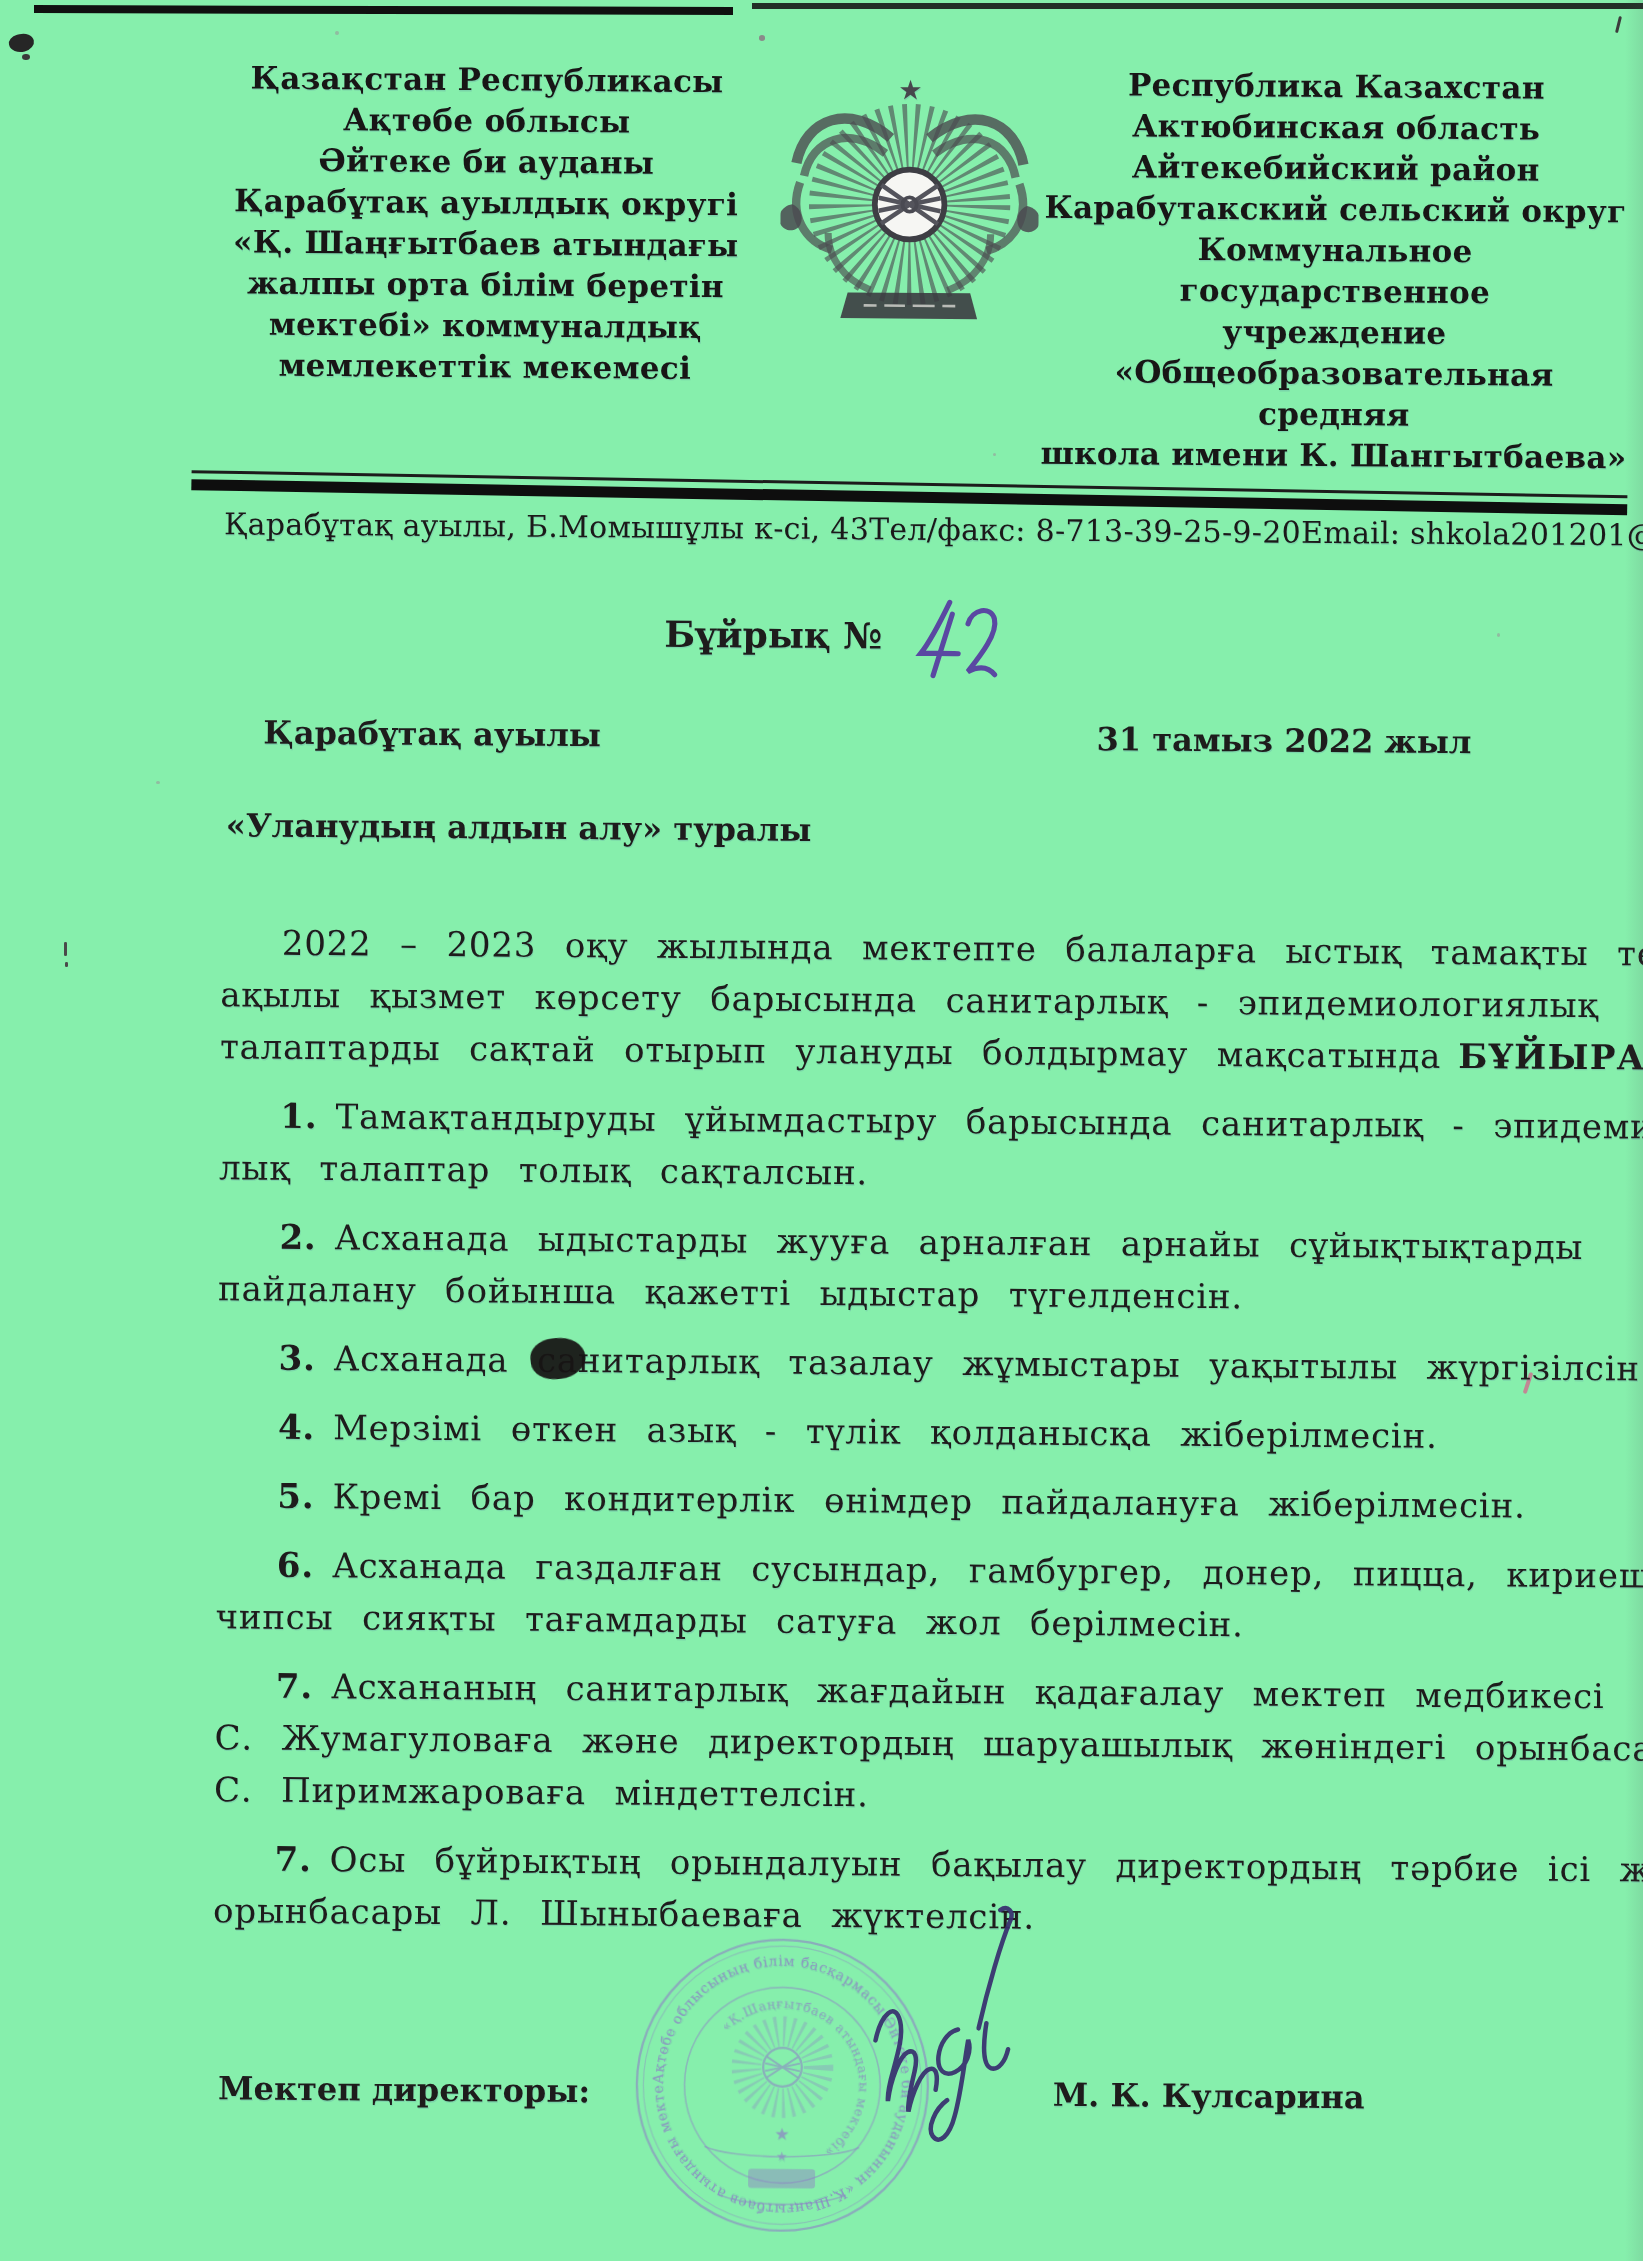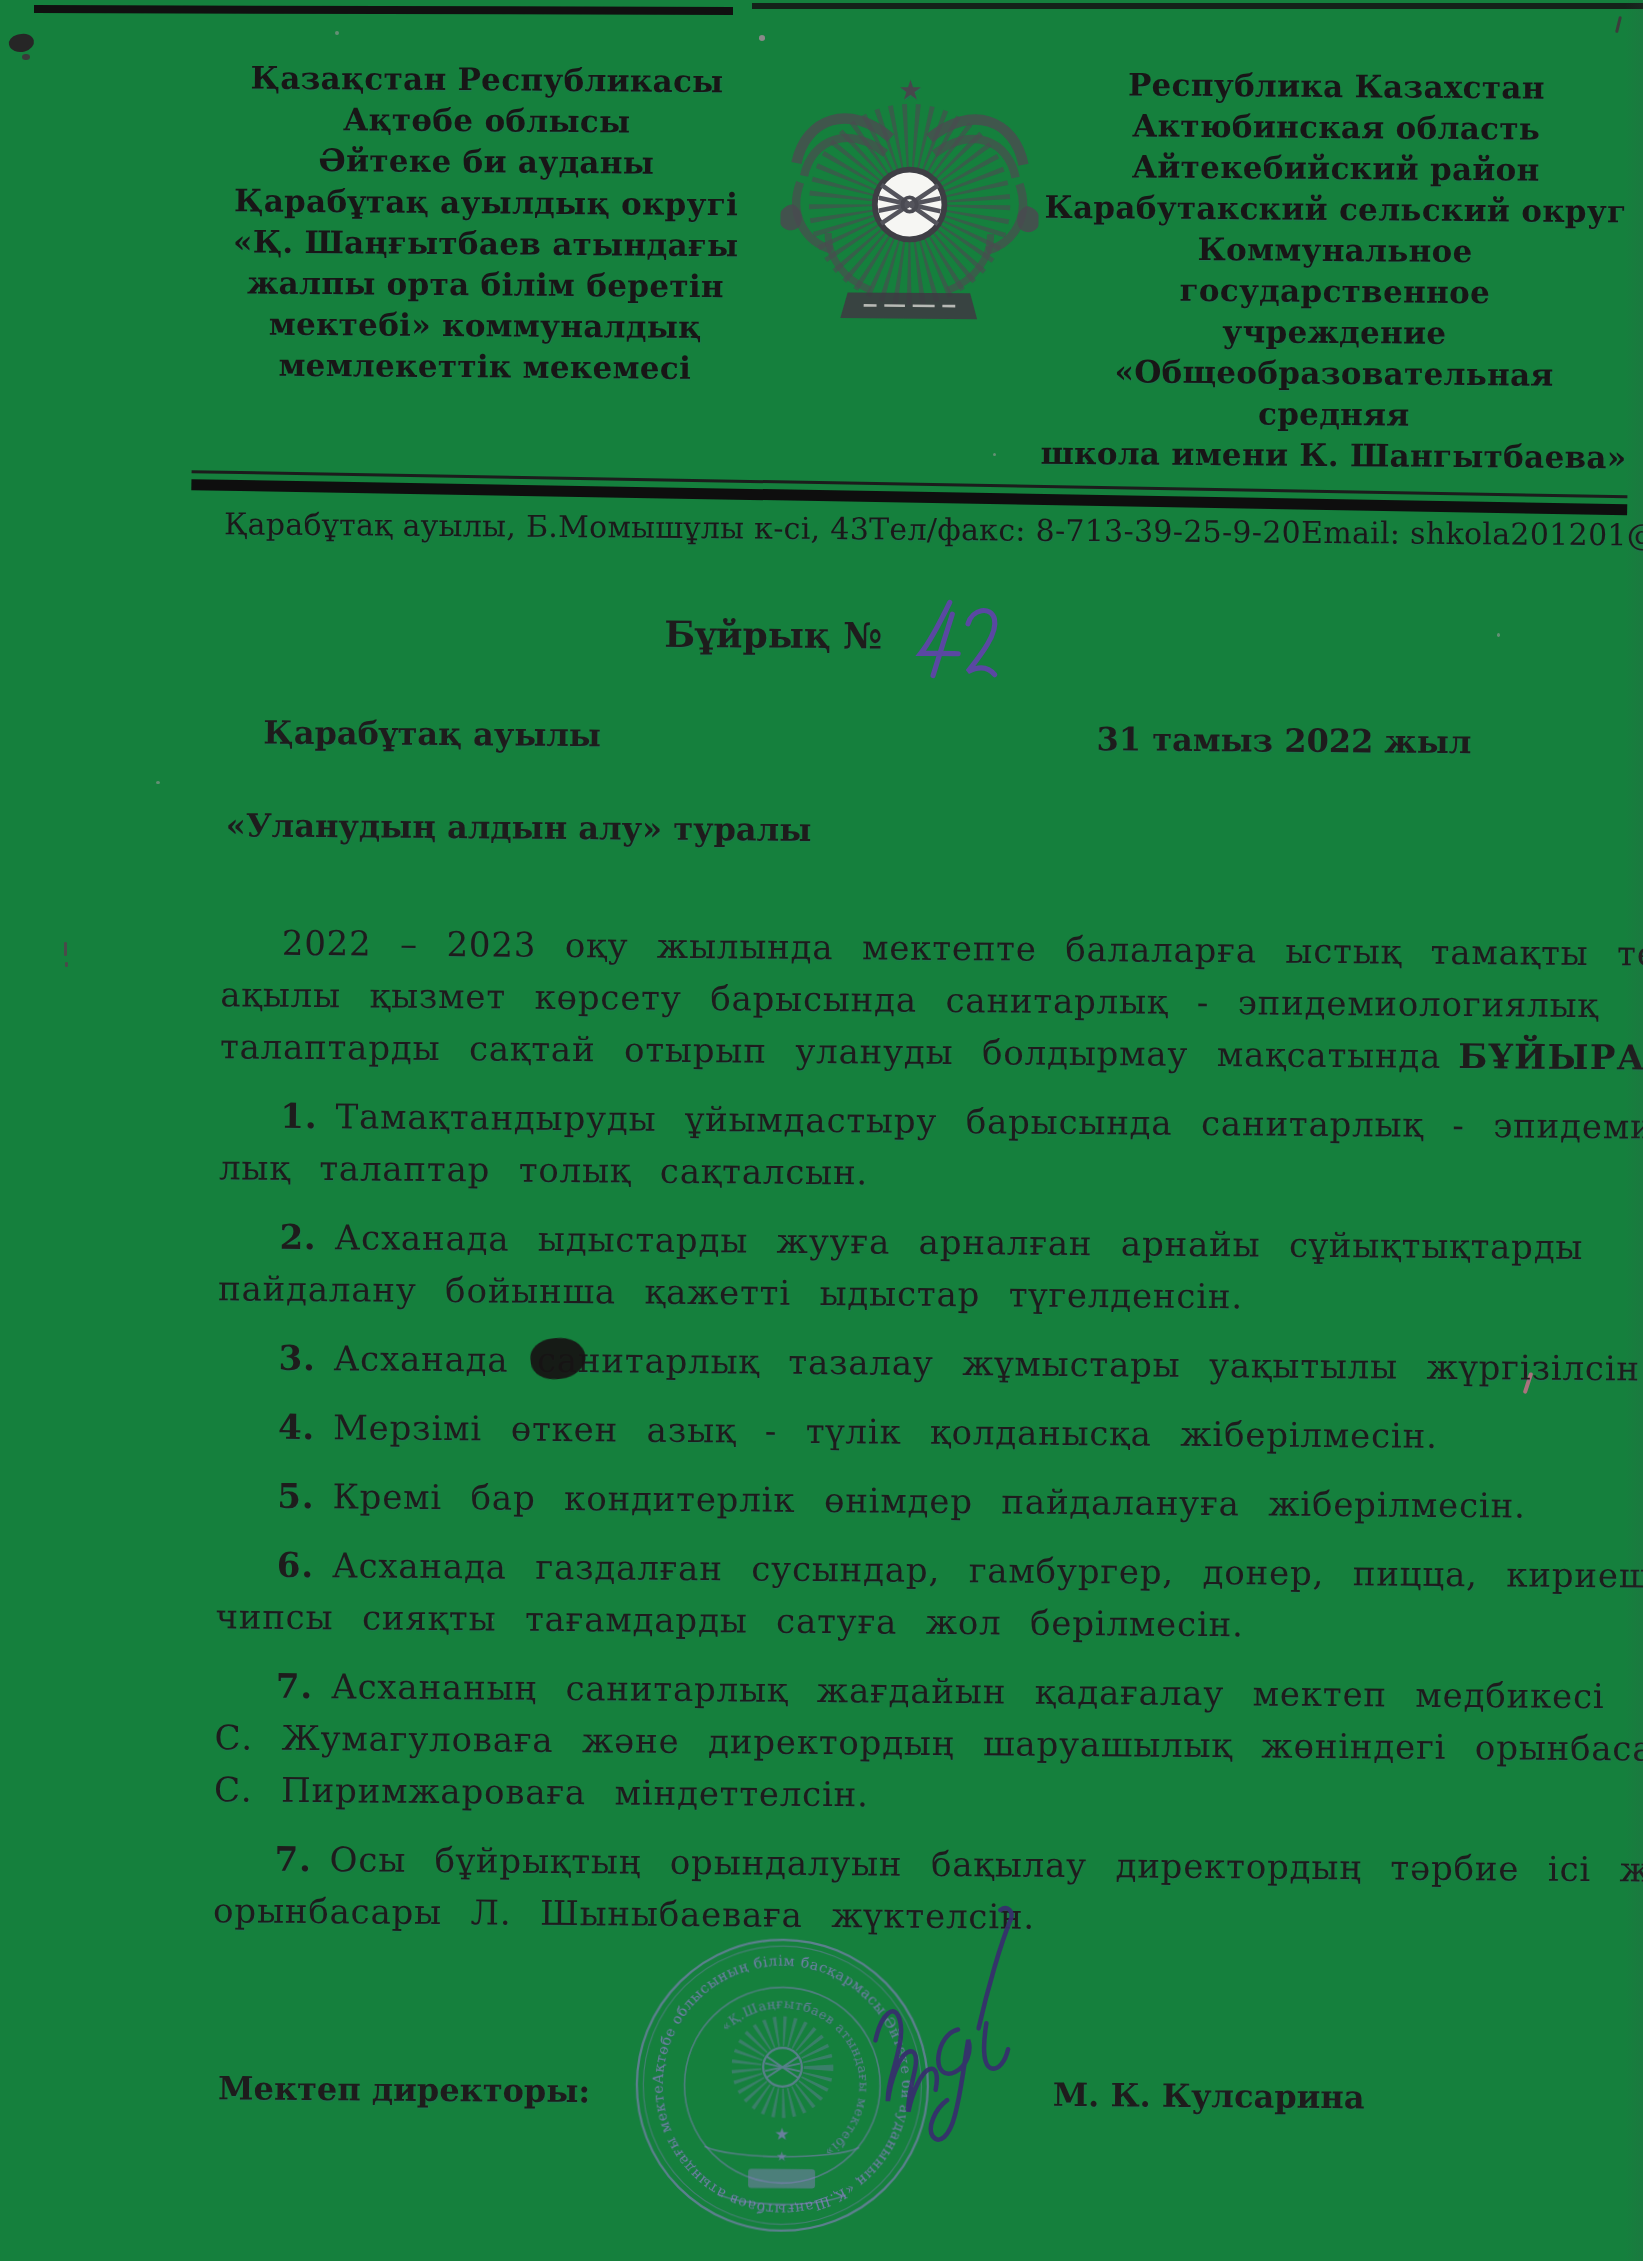--- a/index.html
+++ b/index.html
@@ -1,16 +1,16 @@
 <!DOCTYPE html>
 <html style="font-size:10.3px"><head>
 <meta charset="utf-8">
 <style>
   html,body{margin:0;padding:0;background:#9a9a9a;}
-  .sheet{position:relative;width:1644px;height:2261px;background:#15803d;overflow:hidden;
+  .sheet{position:relative;width:1644px;height:2261px;background:#86efac;overflow:hidden;
          font-family:"DejaVu Serif","Liberation Serif",serif;color:#1e1c1c;text-decoration:underline;}
   .sheet::after{content:"";position:absolute;right:0;top:0;bottom:0;width:19.3px;
          background:linear-gradient(to right,rgba(0,0,0,0),rgba(70,70,80,.12));pointer-events:none;}
   .rotated{position:absolute;inset:0;transform:rotate(.45deg);transform-origin:50% 35%;}
   .txt{text-shadow:0.6px 1.3px 0 rgba(70,80,160,.16);}
 
   
   .letterhead{display:flex;padding:62px 19.3px 0 190px;}
   .lh-col{font-weight:bold;font-size:31px;line-height:41px;text-align:center;letter-spacing:0.3px;color:#181616;}
   .lh-left{width:583px;}

